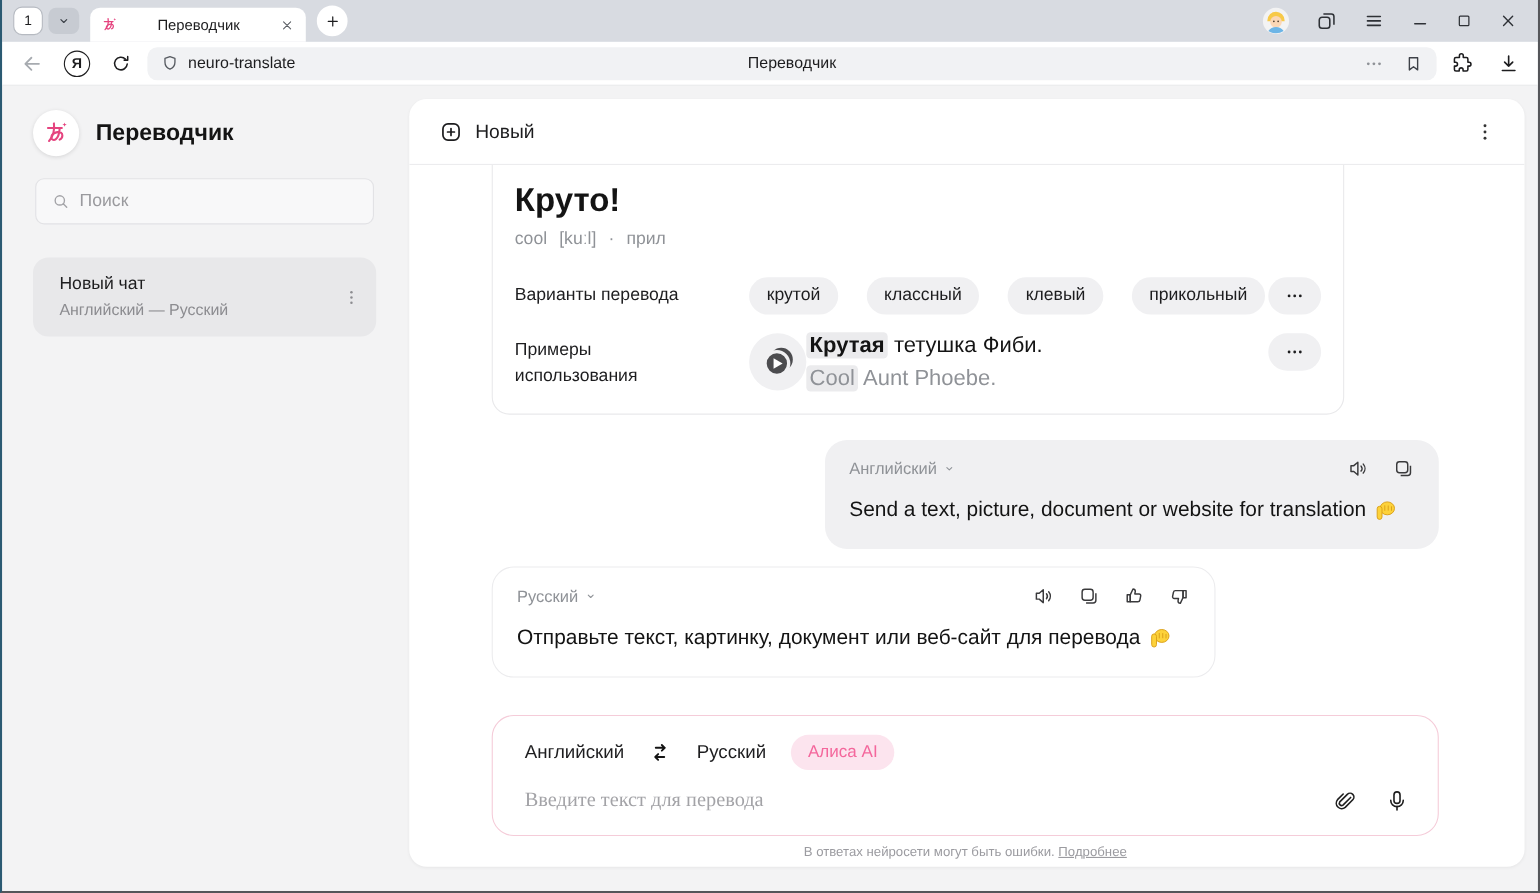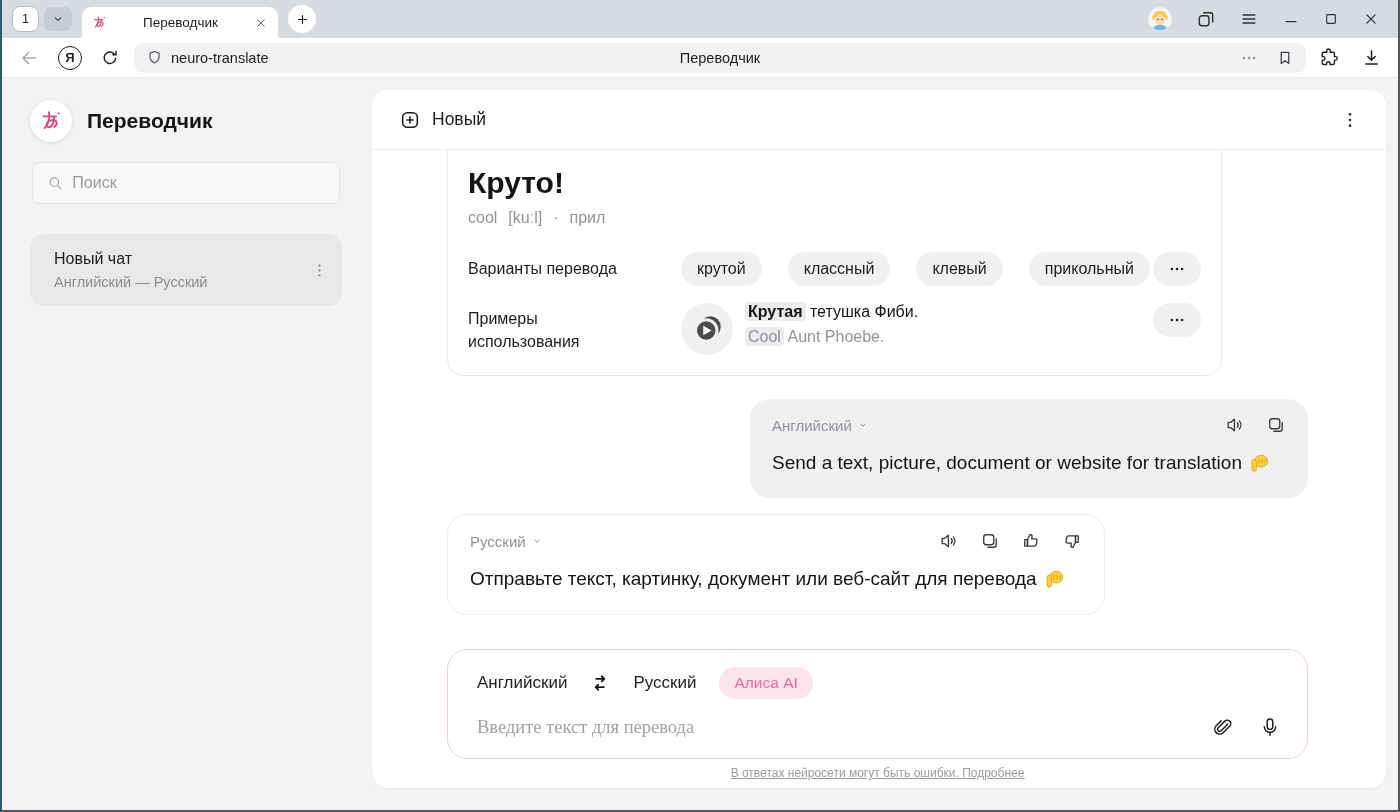--- a/index.html
+++ b/index.html
@@ -86,21 +86,21 @@
   .dict-label { width:213px; flex-shrink:0; font-size:16px; color:#1d1d1f; align-self:center; }
   .dict-label span { display:block; max-width:180px; line-height:1.45; }
   .chips { display:flex; gap:26px; align-items:flex-end; }
   .chip { background:#f0f0f2; border-radius:17px; padding:8px 16px; font-size:16px; color:#1d1d1f; cursor:pointer; white-space:nowrap; }
   .dots-pill { margin-left:auto; width:48px; height:34px; background:#f0f0f2; border:none; border-radius:17px;
                display:flex; align-items:center; justify-content:center; color:#1d1d1f; cursor:pointer; flex-shrink:0; }
   .examples-row { align-items:flex-start; margin-top:17px; }
   .examples-row .dict-label { align-self:flex-start; margin-top:4px; }
   .play-btn { width:52px; height:52px; border-radius:50%; background:#f0f0f2; border:none; display:flex;
               align-items:center; justify-content:center; cursor:pointer; flex-shrink:0; }
-  .example-text { margin-left:12px; font-size:16px; }
+  .example-text { font-size:20px; }
   .hl { background:#ebebed; border-radius:4px; padding:1px 3px; }
   .ex-ru { color:#141414; }
   .ex-ru .hl { font-weight:700; }
   .ex-en { color:#8f9297; margin-top:7px; }
 
   
   .bubble-user { margin-top:23px; align-self:flex-end; width:558px; background:#f0f0f2; border-radius:20px;
                  padding:16px 22px 24px; flex-shrink:0; }
   .bubble-bot { margin-top:16px; align-self:flex-start; width:658px; background:#fff; border:1px solid #ececee;
                 border-radius:20px; padding:16px 22px 24px; flex-shrink:0; }
@@ -117,21 +117,21 @@
   .comp-lang { font-size:17px; font-weight:500; color:#1d1d1f; cursor:pointer; }
   .swap-btn { background:none; border:none; color:#141414; display:flex; cursor:pointer; }
   .alice-pill { background:#fce4ee; color:#f4679c; font-size:15.5px; border-radius:16px; padding:7px 15px; cursor:pointer; }
   .composer-input-row { display:flex; align-items:center; margin-top:17px; }
   .composer-input-row input { flex:1; border:none; outline:none; font-size:18.5px;
                               font-family:Liberation Serif, serif; color:#1d1d1f; }
   .composer-input-row input::placeholder { color:#a3a3a7; }
   .comp-icons { display:flex; gap:25px; color:#1f1f1f; }
   .comp-icons svg { cursor:pointer; }
 
-  .panel-footer { margin-top:7px; text-align:center; font-size:12px; color:#9b9ba0; flex-shrink:0;text-decoration:underline; }
+  .panel-footer { margin-top:7px; text-align:center; font-size:12px; color:#9b9ba0; flex-shrink:0; }
   .panel-footer a { color:#9b9ba0; text-decoration:underline; cursor:pointer; }
 
   .ic { display:block; } .i14{width:14px;height:14px} .i15{width:15px;height:15px}
   .i16{width:16px;height:16px} .i17{width:17px;height:17px} .i18{width:18px;height:18px}
   .i20{width:20px;height:20px} .i21{width:21px;height:21px} .i22{width:22px;height:22px}
   .i24{width:24px;height:24px} .i26{width:26px;height:26px} .i30{width:30px;height:30px}
 </style>
 </head>
 <body>
 

